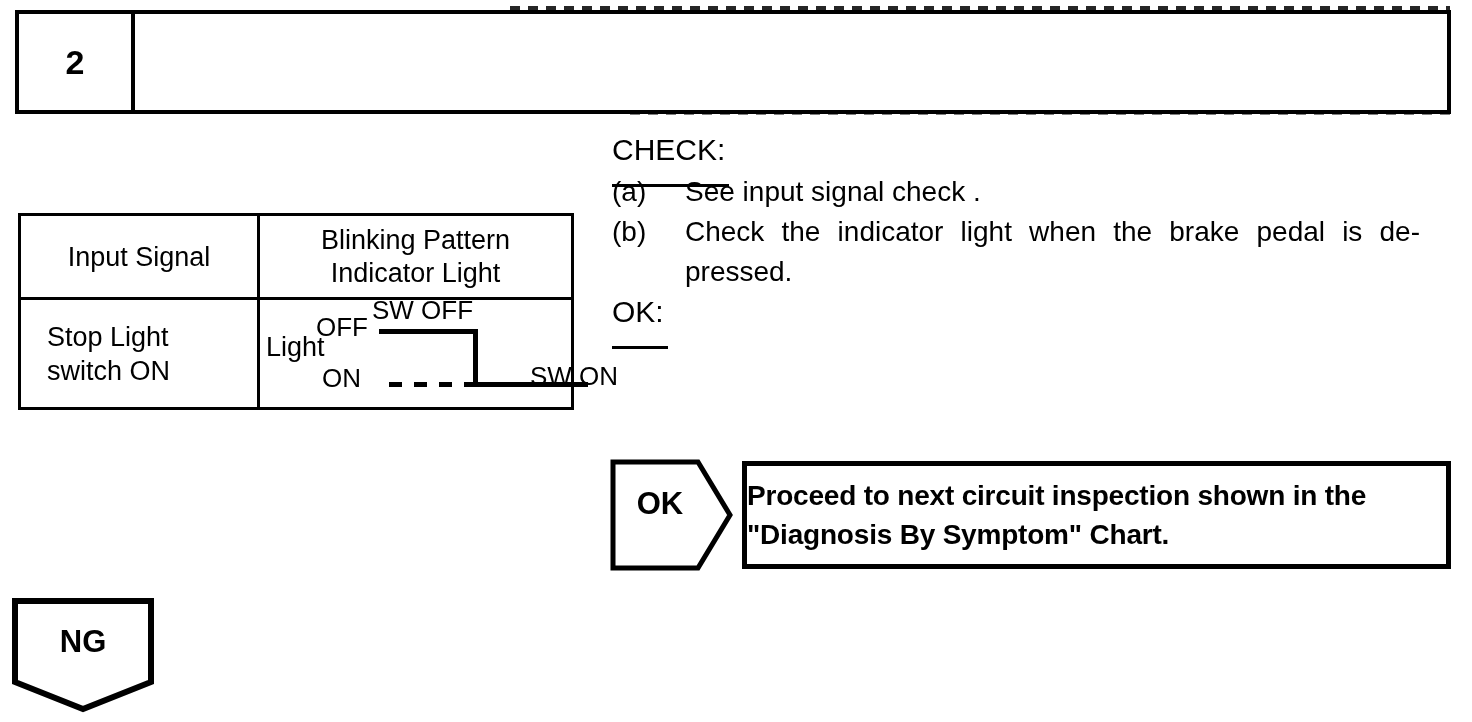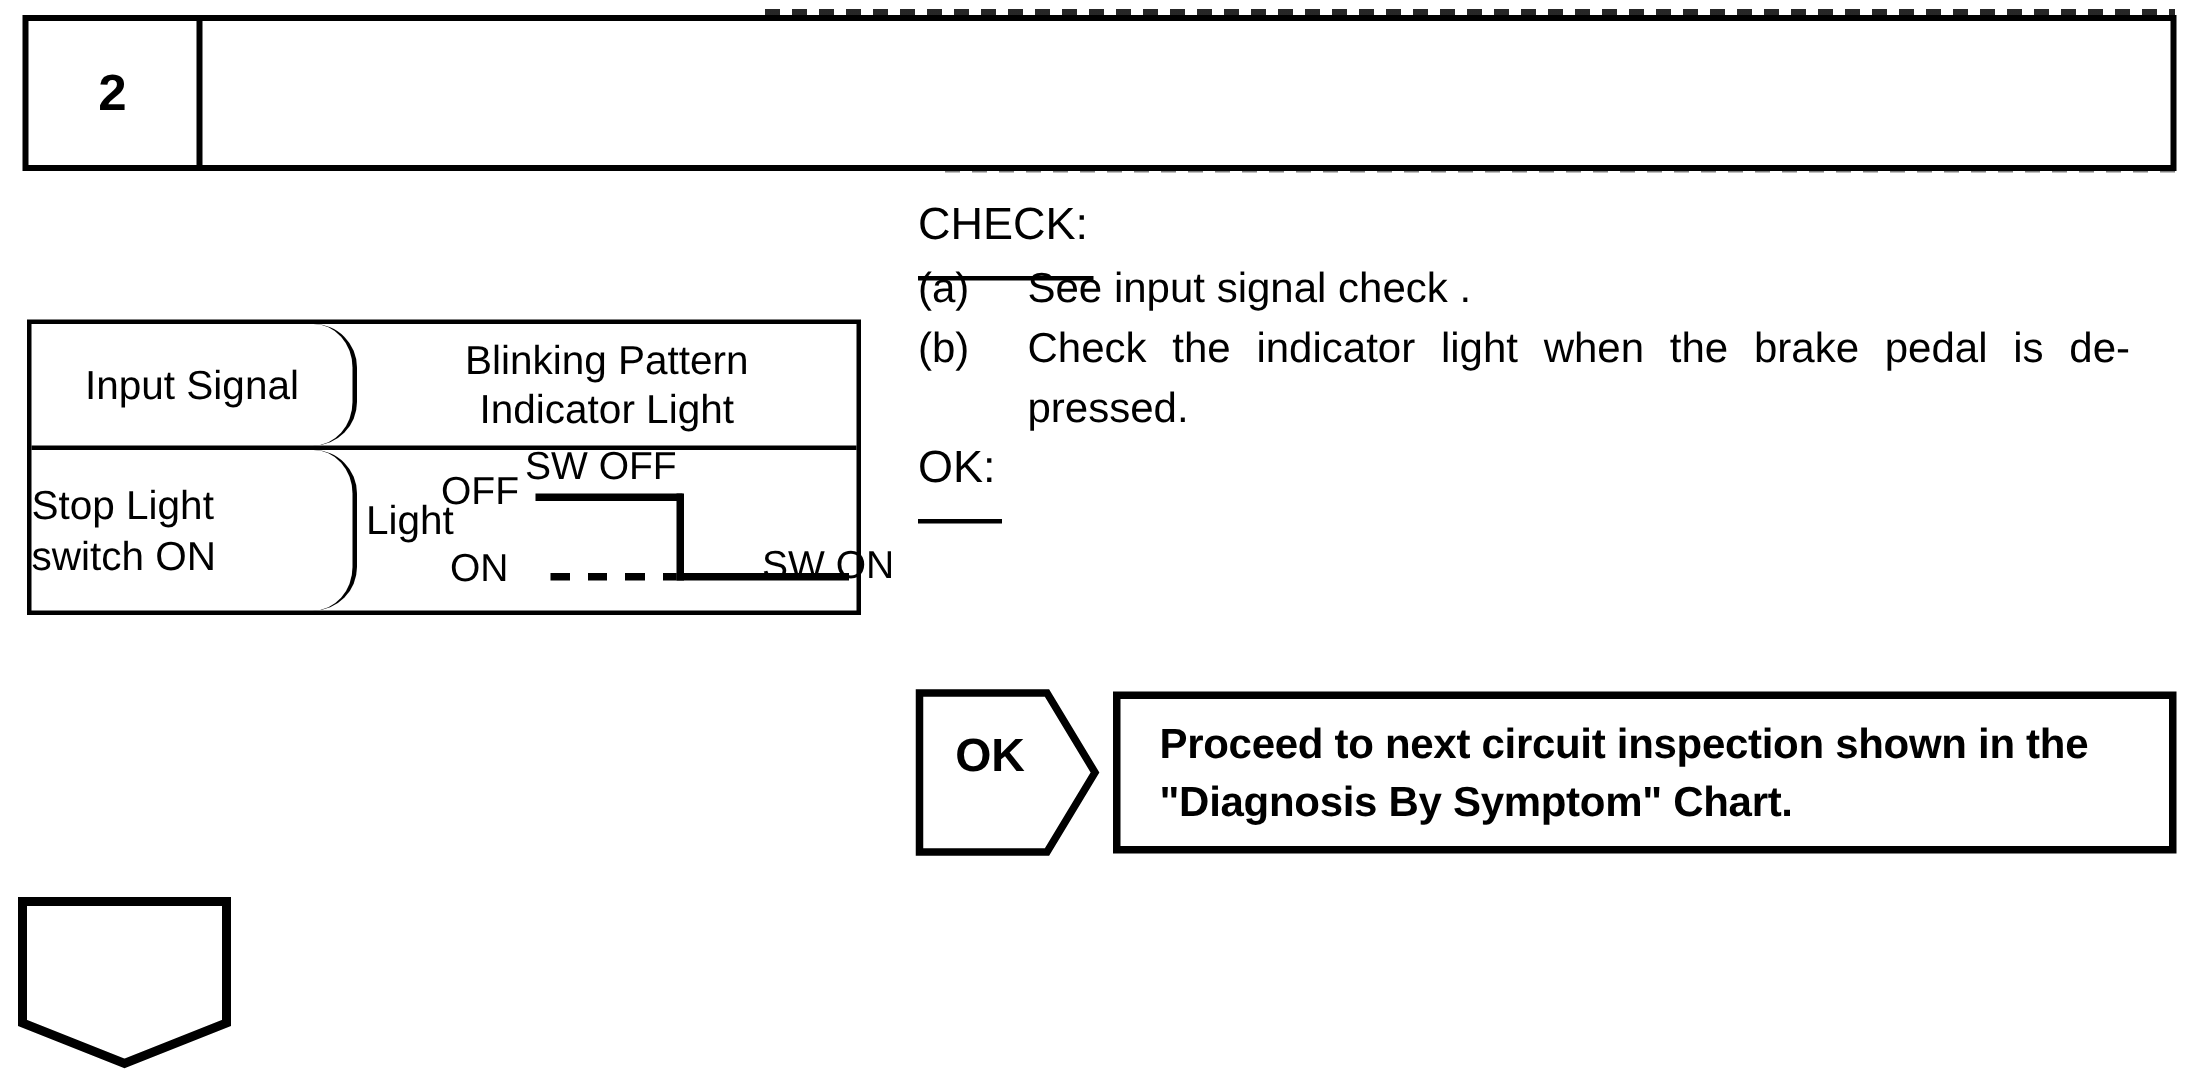--- a/index.html
+++ b/index.html
@@ -18,24 +18,24 @@
   .noise{position:absolute;background:repeating-linear-gradient(90deg,#000 0 10px,transparent 10px 18px);}
   .noise-top{left:510px;top:6px;width:940px;height:5px;opacity:.85;}
   .noise-bottom{left:630px;top:111px;width:820px;height:4px;opacity:.5;}
 
   
   .sig-table{position:absolute;left:18px;top:213px;width:556px;height:197px;
              border:3px solid #000;box-sizing:border-box;background:#fff;}
   .sig-row{display:flex;box-sizing:border-box;}
   .sig-row.head{height:84px;border-bottom:3px solid #000;}
   .sig-row.body{height:107px;}
-  .sig-c1{width:217px;border-right:3px solid #000;box-sizing:border-box;display:flex;
-          flex-direction:column;justify-content:center;font-size:27px;line-height:34px;border-radius:29px;}
+  .sig-c1{width:239px;border-right:3px solid #000;box-sizing:border-box;display:flex;
+          flex-direction:column;justify-content:center;font-size:27px;line-height:34px;}
   .sig-row.head .sig-c1{align-items:center;text-align:center;}
-  .sig-row.body .sig-c1{}
+  .sig-row.body .sig-c1{padding-left:26px;}
   .sig-c2{flex:1;position:relative;display:flex;flex-direction:column;justify-content:center;
           align-items:center;text-align:center;font-size:27px;line-height:33px;}
 
   
   .wave{position:relative;width:100%;height:100%;font-size:26px;}
   .wv{position:absolute;white-space:nowrap;}
   .wv-light{left:6px;top:31px;font-size:27px;}
   .wv-off{left:56px;top:11px;}
   .wv-swoff{left:112px;top:-6px;}
   .wv-on{left:62px;top:62px;}
@@ -60,21 +60,21 @@
   .item-b .li-text{width:735px;text-align:justify;}
   .ok-para{left:685px;top:334px;width:760px;font-weight:bold;text-align:justify;}
 
   
   .pointer-svg{position:absolute;}
   .badge{position:absolute;font-weight:bold;font-size:31px;text-align:center;}
   .badge-ok{left:612px;top:486px;width:96px;}
   .badge-ng{left:10px;top:624px;width:146px;}
   .result-box{position:absolute;left:742px;top:461px;width:709px;height:108px;
               border:5px solid #000;box-sizing:border-box;display:flex;align-items:center;
-              padding-left:26px;background:#fff;}
+              background:#fff;}
   .result-text{width:640px;font-weight:bold;font-size:28px;line-height:39px;letter-spacing:-.2px;}
 </style>
 </head>
 <body>
 
 <div class="page">
 
   <div class="noise noise-top"></div>
   <div class="noise noise-bottom"></div>
 
@@ -133,14 +133,15 @@
   </svg>
   <div class="badge badge-ok">OK</div>
 
   <div class="result-box">
     <div class="result-text">Proceed to next circuit inspection shown in the "Diagnosis By Symptom" Chart.</div>
   </div>
 
   <svg class="pointer-svg" style="left:10px;top:597px;" width="146" height="118" viewBox="0 0 146 118">
     <polygon points="5,4 141,4 141,85 73,112 5,85" fill="#fff" stroke="#000" stroke-width="6"></polygon>
   </svg>
+  <div class="badge badge-ng">NG</div>
 
 </div>
 
 </body></html>

